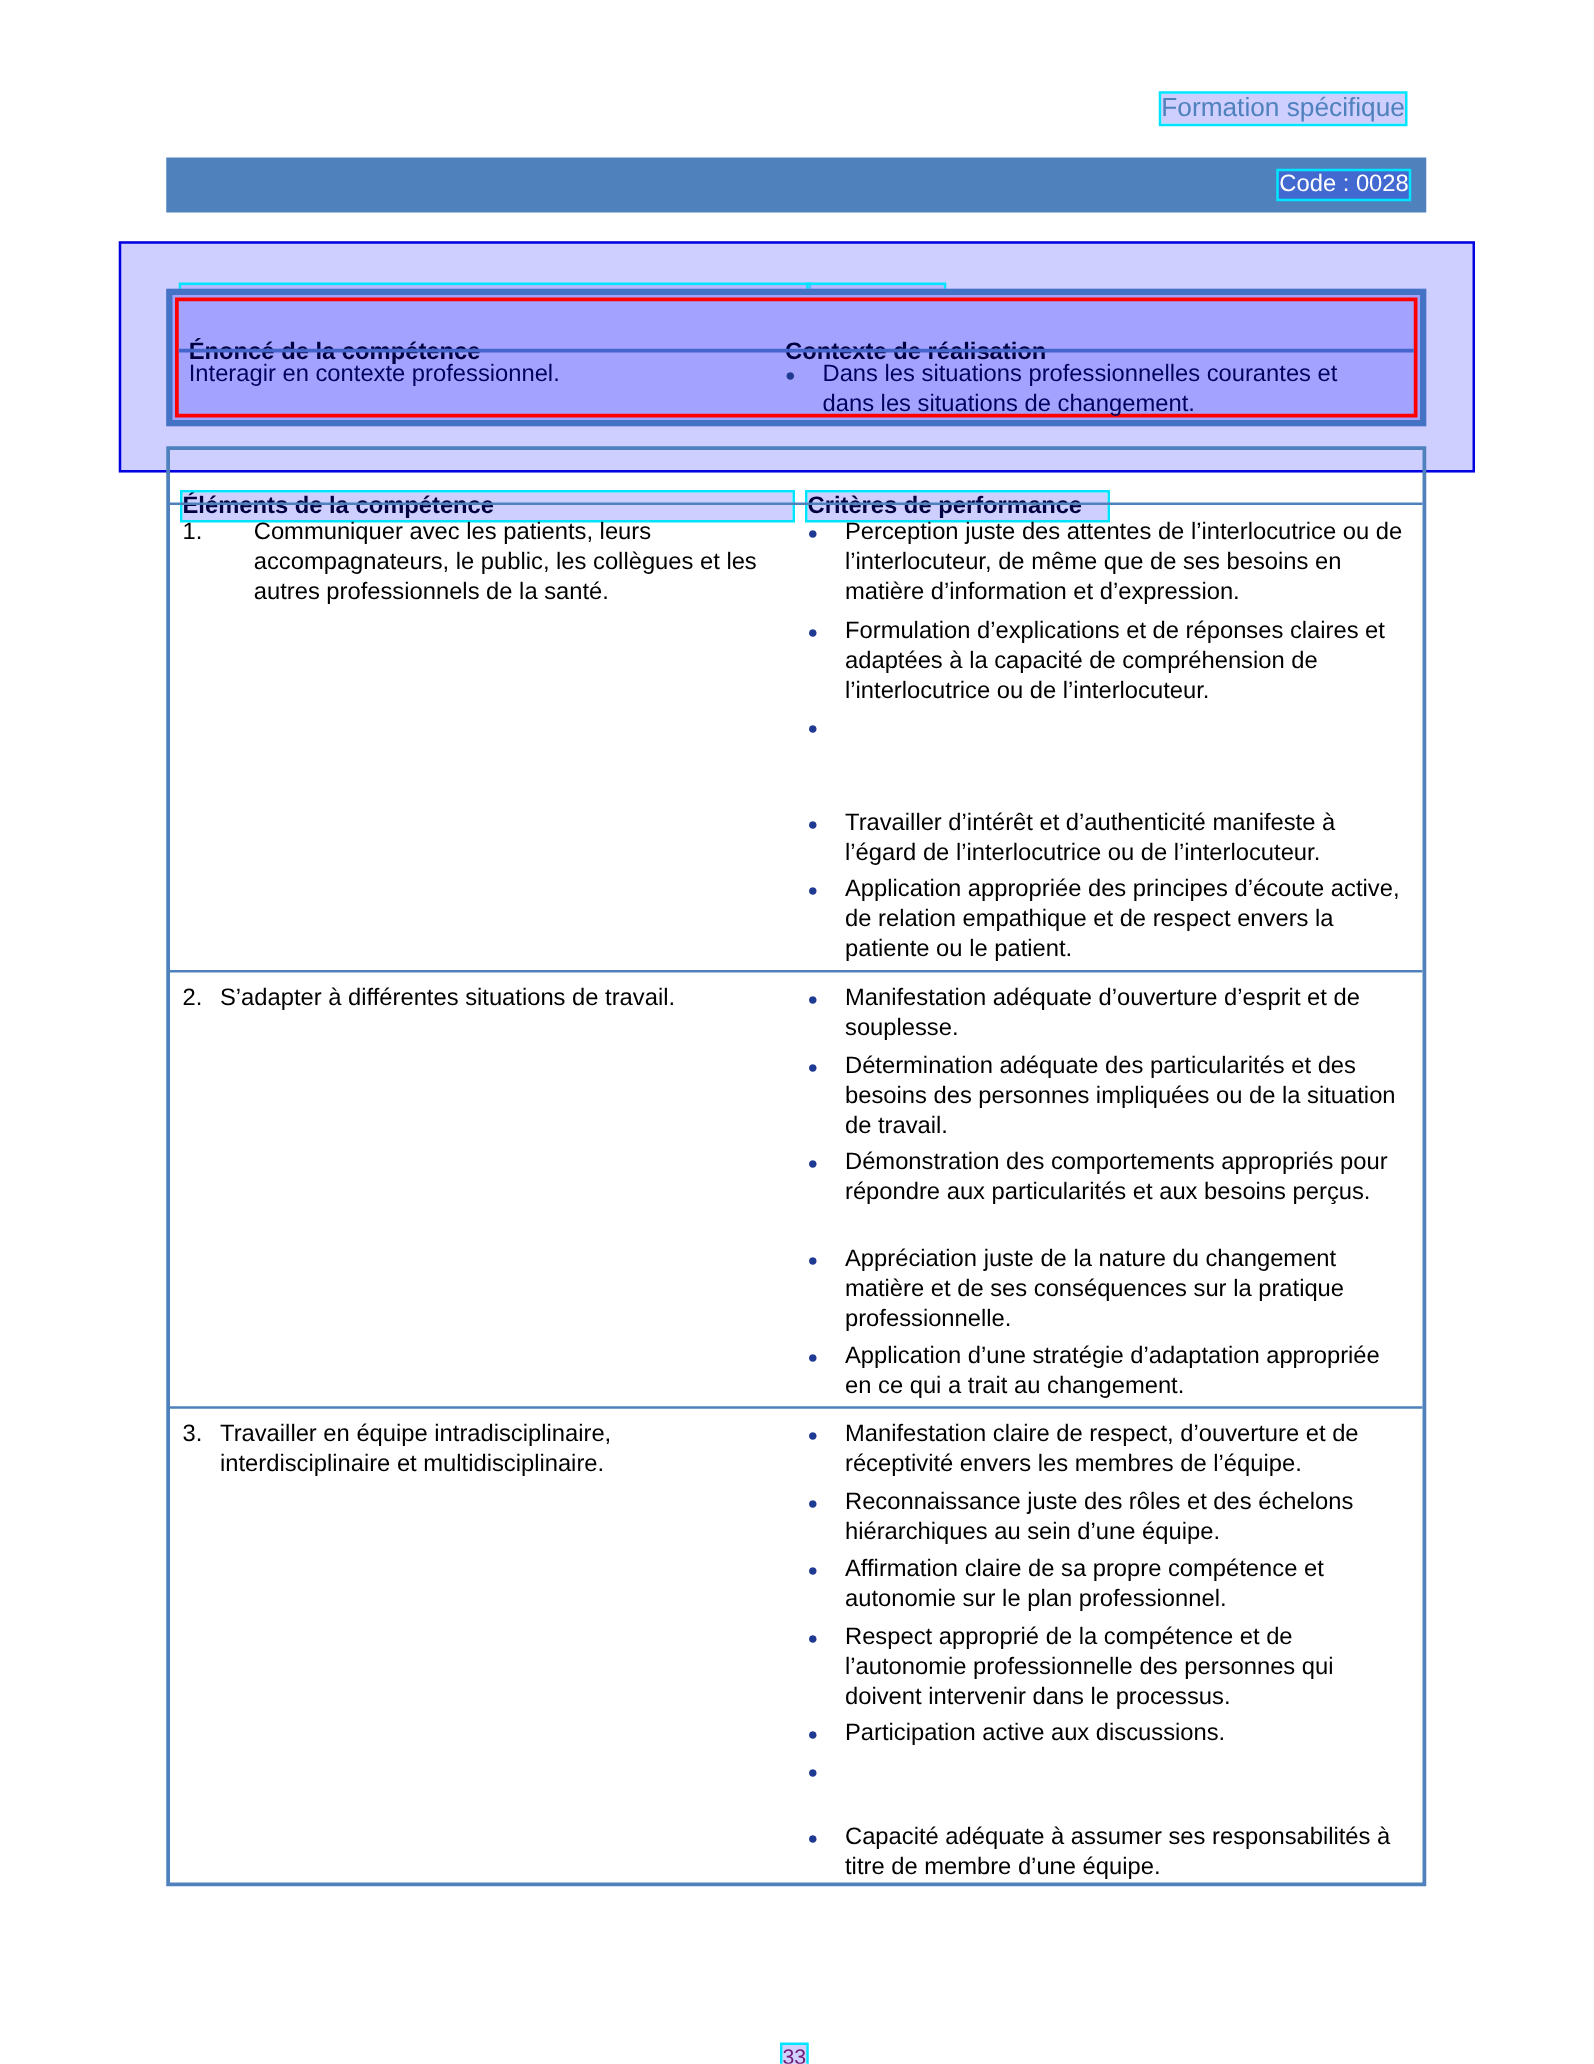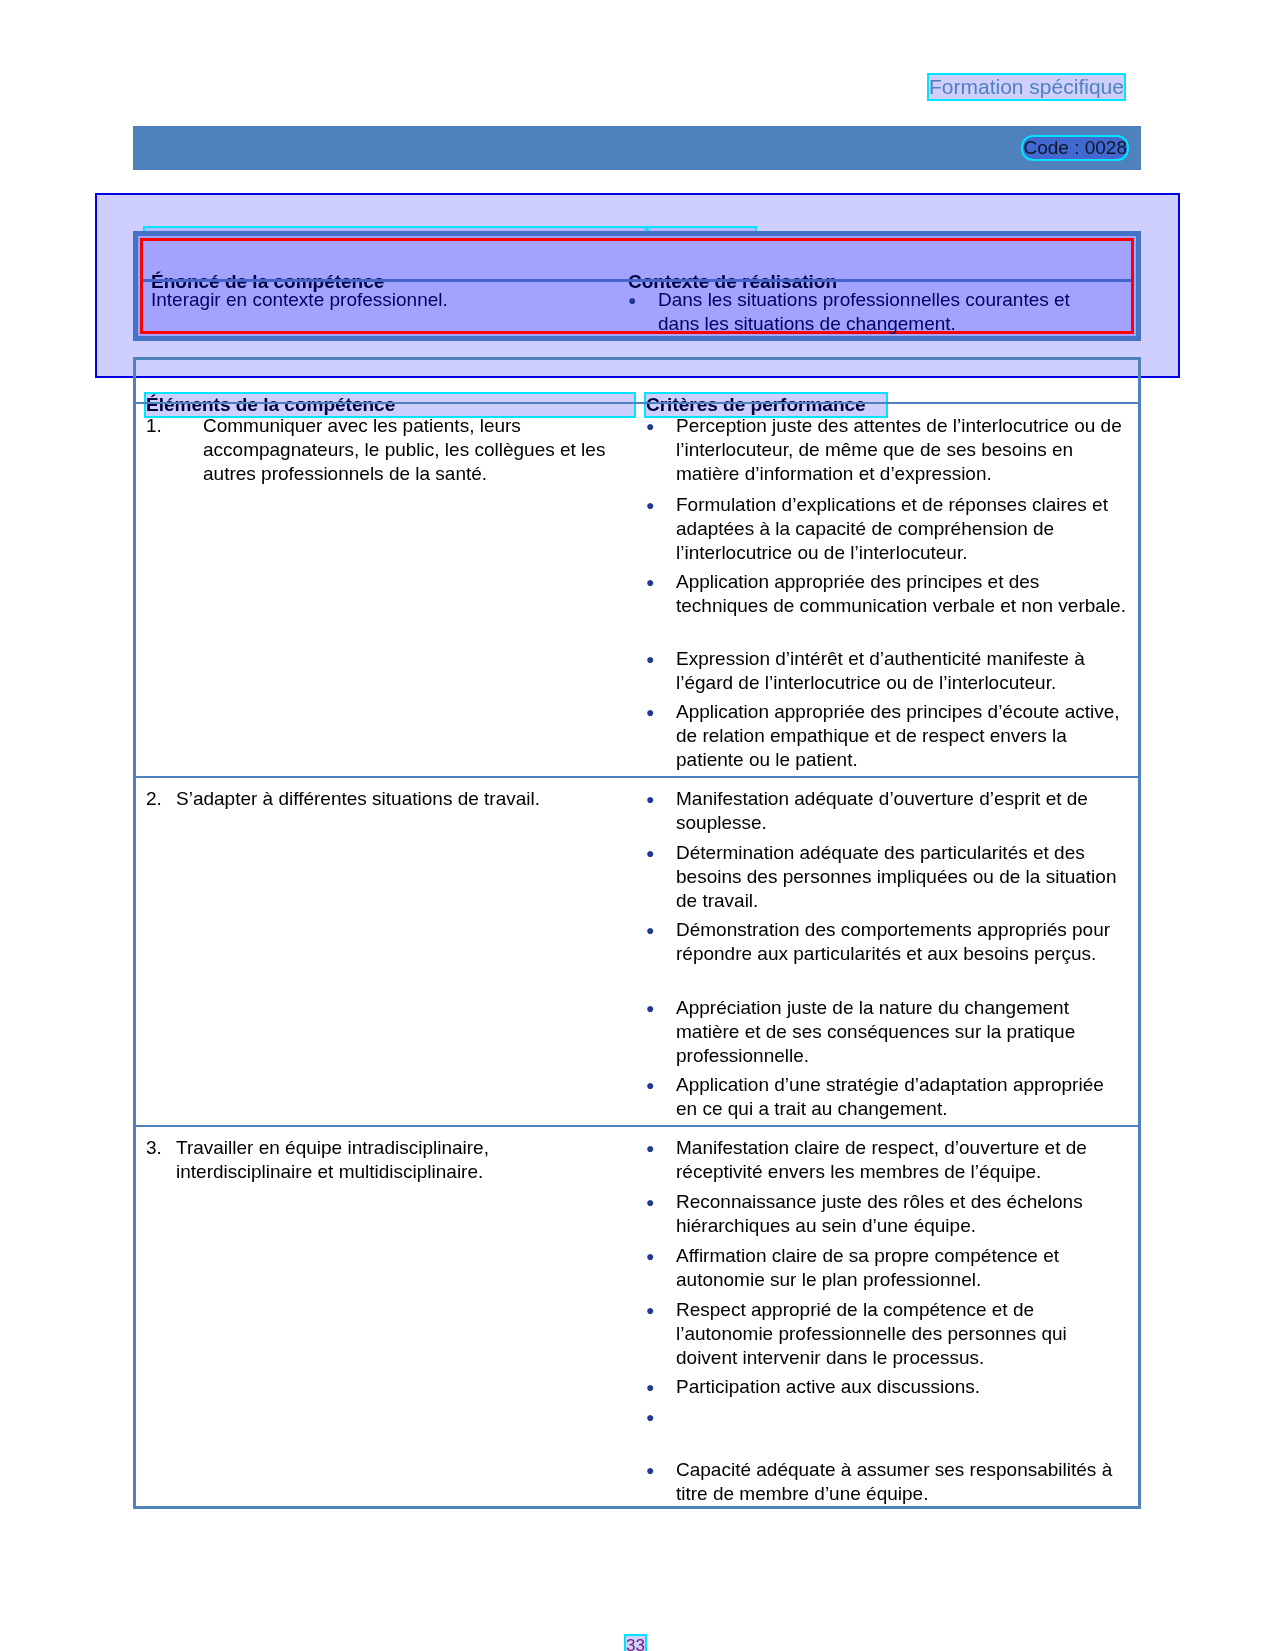--- a/index.html
+++ b/index.html
@@ -1,21 +1,21 @@
 <!DOCTYPE html>
 <html><head>
 <meta charset="utf-8">
 <style>
   html, body { margin:0; padding:0; background:#ffffff; }
   body { width:1275px; height:1651px; position:relative; font-family:"Liberation Sans", sans-serif; color:#000; overflow:hidden; }
   .abs { position:absolute; }
   .hl { background:rgba(160,160,255,0.5); outline:2px solid #00e5ff; outline-offset:0; }
   #header-right { left:929px; top:75px; font-size:21px; color:#4f81bd; line-height:24px; }
   #code-bar { left:133px; top:126px; width:1008px; height:44px; background:#4f81bd; }
-  #code-label { right:14px; top:11px; font-size:19px; color:#0f172a; line-height:22px; background:#4169d0; outline:2px solid #00e5ff;border-radius:10px; }
+  #code-label { right:14px; top:11px; font-size:19px; color:#ffffff; line-height:22px; background:#4169d0; outline:2px solid #00e5ff; }
   #overlay-box { left:95px; top:193px; width:1085px; height:185px; background:rgba(204,204,255,0.95); border:2px solid #0000e0; box-sizing:border-box; }
   .sect-title { font-size:22px; font-style:italic; font-weight:bold; color:#3a56d4; line-height:24px;margin-top:40px; }
   #objectif { left:145px; top:188px; width:502px; }
   #standard { left:647px; top:188px; width:108px; }
   #top-table { left:133px; top:231px; width:1008px; height:110px; border:5px solid #4472c4; box-sizing:border-box; background:#a3a3ff; }
   #top-table-inner { position:absolute; left:2px; top:2px; right:2px; bottom:2px; border:3px solid #ff0000; }
   #top-table .row-sep { position:absolute; left:0; right:0; top:38px; height:3px; background:#4466cc; }
   .th { font-size:19px; font-weight:bold; line-height:22px; color:#000040;margin-top:24px; }
   .td { font-size:19px; line-height:24px; color:#000060; }
   #main-table { left:133px; top:357px; width:1008px; height:1152px; border:3px solid #4f81bd; box-sizing:border-box; }
@@ -65,25 +65,24 @@
   <div class="crit" style="top:54px; height:72px;">
     <span class="bullet">●</span>
     <div class="crit-text">Perception juste des attentes de l’interlocutrice ou de l’interlocuteur, de même que de ses besoins en matière d’information et d’expression.</div>
   </div>
   <div class="crit" style="top:133px; height:72px;">
     <span class="bullet">●</span>
     <div class="crit-text">Formulation d’explications et de réponses claires et adaptées à la capacité de compréhension de l’interlocutrice ou de l’interlocuteur.</div>
   </div>
   <div class="crit" style="top:210px; height:72px;">
     <span class="bullet">●</span>
-    <div class="crit-text">Application appropriée des principes et des techniques de communication verbale et non verbale.</div>
   </div>
   <div class="crit" style="top:287px; height:48px;">
     <span class="bullet">●</span>
-    <div class="crit-text">Expression d’intérêt et d’authenticité manifeste à l’égard de l’interlocutrice ou de l’interlocuteur.</div>
+    <div class="crit-text">Travailler d’intérêt et d’authenticité manifeste à l’égard de l’interlocutrice ou de l’interlocuteur.</div>
   </div>
   <div class="crit" style="top:340px; height:72px;">
     <span class="bullet">●</span>
     <div class="crit-text">Application appropriée des principes d’écoute active, de relation empathique et de respect envers la patiente ou le patient.</div>
   </div>
   <div class="hsep" style="top:416px;"></div>
 
   <div class="abs item-text" style="left:10px; top:427px; width:460px;">
     <span class="abs" style="left:0; top:0;">2.</span>
     <span class="abs" style="left:30px; top:0; width:430px;">S’adapter à différentes situations de travail.</span>

